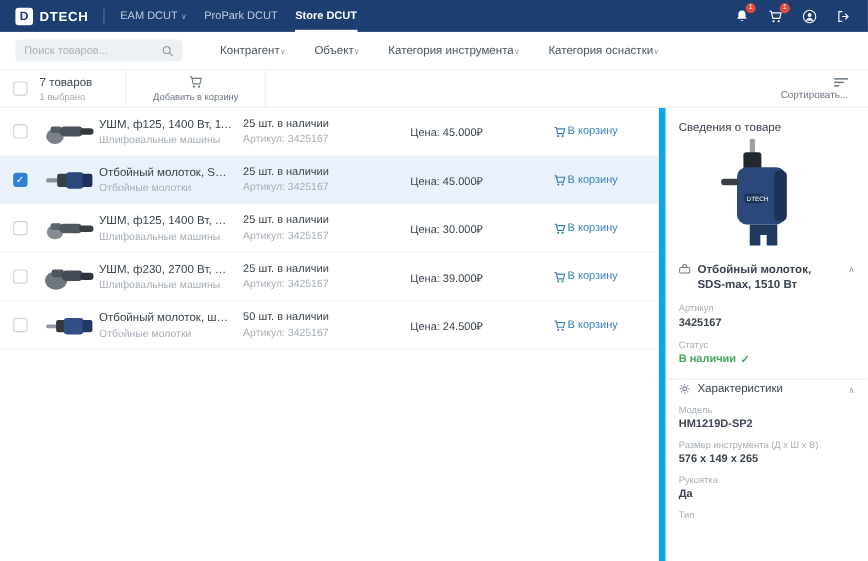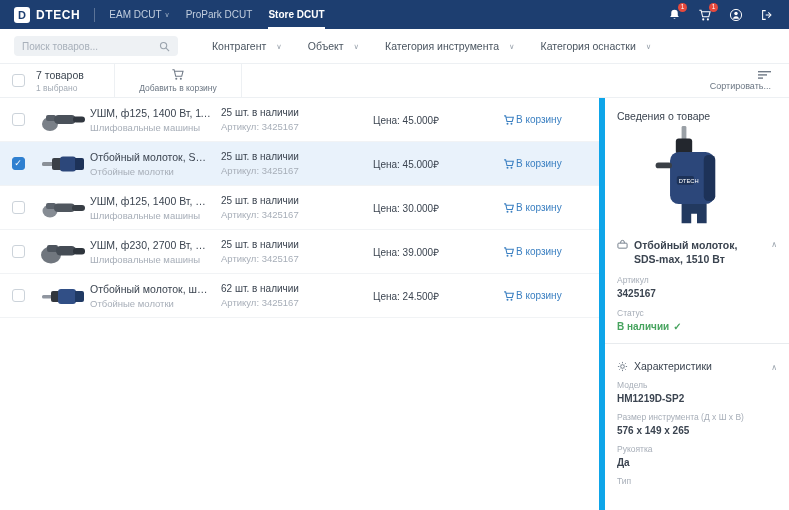--- a/index.html
+++ b/index.html
@@ -44,33 +44,33 @@
   }
 
   
   .subheader {
     height: 35px; flex: 0 0 35px;
     display: flex; align-items: center;
     padding: 0 14px;
     border-bottom: 1px solid #edf0f3;
   }
   .search {
-    width: 164px; height: 20px;
+    width: 152px; height: 20px;
     background: #eef1f4; border-radius: 4px;
     display: flex; align-items: center; gap: 6px;
     padding: 0 8px;
   }
   .search input {
     flex: 1; min-width: 0; border: 0; background: transparent; outline: none;
     font-family: "Liberation Sans", sans-serif;
     font-size: 10px; color: #3d4752;
   }
   .search input::placeholder { color: #a8b0ba; }
   .filters { display: flex; gap: 26px; margin-left: 34px; }
-  .filter { display: flex; align-items: center; gap: 10px; font-size: 10.5px; color: #4a5560; cursor: pointer; white-space: nowrap; }
+  .filter { display: flex; align-items: center; gap: 0; font-size: 10.5px; color: #4a5560; cursor: pointer; white-space: nowrap; }
   .filter-chev { font-size: 7.5px; color: #9aa3ad; }
 
   
   .toolbar {
     height: 34px; flex: 0 0 34px;
     display: flex; align-items: stretch;
     border-bottom: 1px solid #edf0f3;
   }
   .check-col { width: 36px; display: flex; align-items: center; justify-content: center; }
   .checkbox {
@@ -131,21 +131,21 @@
   .product-head { display: flex; align-items: flex-start; gap: 6px; margin-top: 4px; cursor: pointer; }
   .product-head-icon { flex: 0 0 auto; margin-top: 1px; }
   .product-name { flex: 1; font-size: 10.5px; color: #3b4450; line-height: 1.35; font-weight: bold; }
   .chev-up { font-size: 8px; color: #9aa3ad; margin-top: 2px; }
   .kv { margin-top: 9px; }
   .kv-label { font-size: 8.5px; color: #a7aeb8; }
   .kv-value { font-size: 10px; color: #3b4450; font-weight: bold; margin-top: 3px; }
   .kv-value.status { color: #46a35e; display: flex; align-items: flex-start; gap: 4px; }
   .status-check { color: #46a35e; font-size: 10px; }
   .panel-divider { border-top: 1px solid #e8ebee; margin: 11px -12px 0 -12px; }
-  .section-head { display: flex; align-items: flex-end; gap: 6px; margin-top: 16px; cursor: pointer; }
+  .section-head { display: flex; align-items: flex-end; gap: 6px; margin-top: 2px; cursor: pointer; }
   .section-title { flex: 1; font-size: 10.5px; color: #3b4450; }
   .specs .kv { margin-top: 8px; }
 </style>
 </head>
 <body>
 
 <header class="topbar">
   <div class="brand">
     <span class="brand-mark">D</span>
     <span class="brand-name">DTECH</span>
@@ -384,21 +384,21 @@
           <rect x="11" y="9" width="9" height="11" rx="2" fill="#32373e"></rect>
           <rect x="18" y="7" width="18" height="15" rx="3" fill="#314f86"></rect>
           <path d="M35 9h7a2 2 0 0 1 2 2v7a2 2 0 0 1-2 2h-7z" fill="#203a64"></path>
         </svg>
       </div>
       <div class="cell-main">
         <div class="p-title">Отбойный молоток, шестигр...</div>
         <div class="p-category">Отбойные молотки</div>
       </div>
       <div class="cell-stock">
-        <div class="p-stock">62 шт. в наличии</div>
+        <div class="p-stock">50 шт. в наличии</div>
         <div class="p-article">Артикул: 3425167</div>
       </div>
       <div class="cell-price">Цена: 24.500₽</div>
       <div class="cell-action">
         <svg width="12" height="12" viewBox="0 0 16 16">
           <path d="M1.5 2.5h2l1.8 7.5h7l1.5-5.8H4.1" fill="none" stroke="#3a7fc1" stroke-width="1.4"></path>
           <circle cx="6" cy="13" r="1.3" fill="#3a7fc1"></circle>
           <circle cx="11.3" cy="13" r="1.3" fill="#3a7fc1"></circle>
         </svg>
         <span>В корзину</span>

